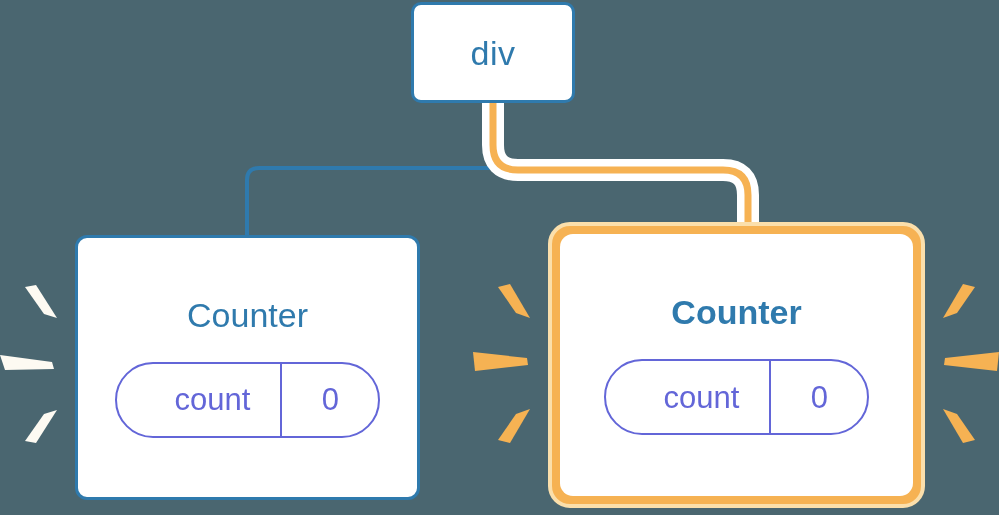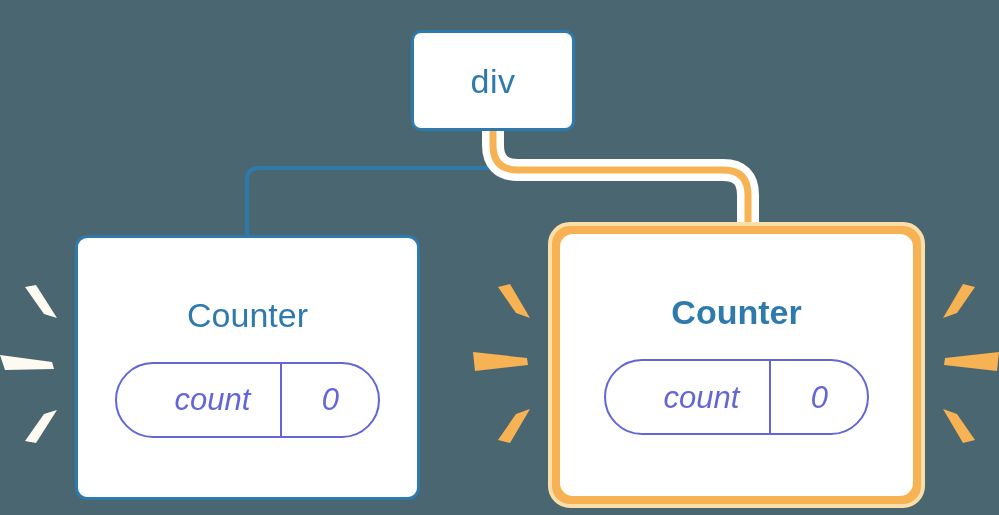--- a/index.html
+++ b/index.html
@@ -47,21 +47,20 @@
   }
 
   .node-div {
     left: 411px;
     top: 2px;
     width: 164px;
     height: 101px;
     border: 3px solid #2f7aad;
     border-radius: 10px;
     justify-content: center;
-    margin-top: 28px;
   }
   .node-div .node-title {
     font-size: 34px;
     color: #2f7aad;
     letter-spacing: 0.5px;
     line-height: 1;
   }
 
   .node-counter-left {
     left: 75px;
@@ -121,21 +120,20 @@
     box-sizing: border-box;
   }
   .pill-key,
   .pill-val {
     display: flex;
     align-items: center;
     justify-content: center;
     color: #6366d8;
     font-size: 31px;
     line-height: 1;
-    font-style: italic;
   }
   .pill-key {
     padding: 0 30px 0 58px;
   }
   .pill-val {
     border-left: 2px solid #6366d8;
     padding: 0 34px;
     min-width: 28px;
   }
 </style>

